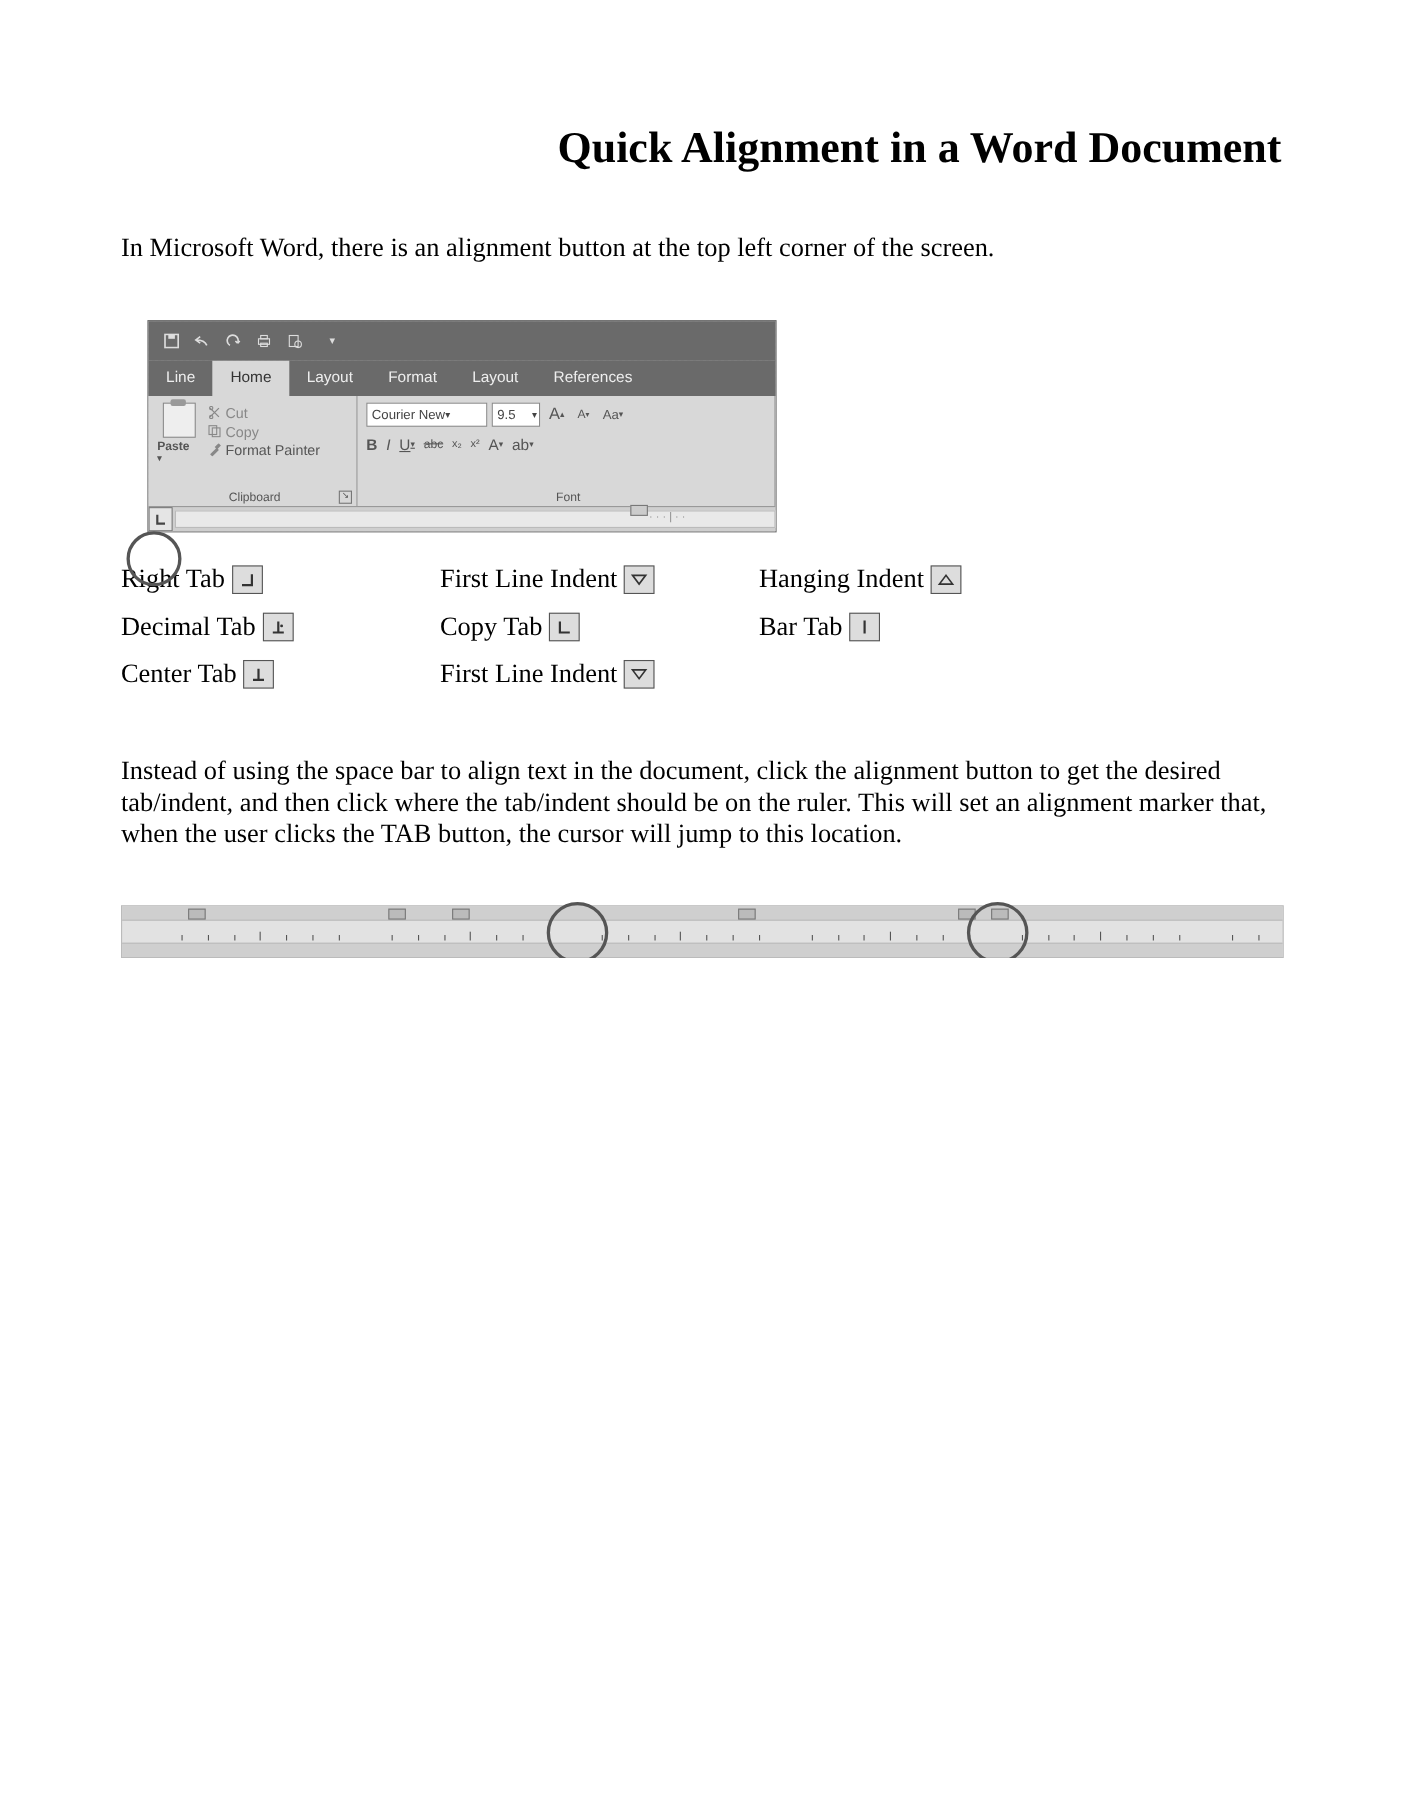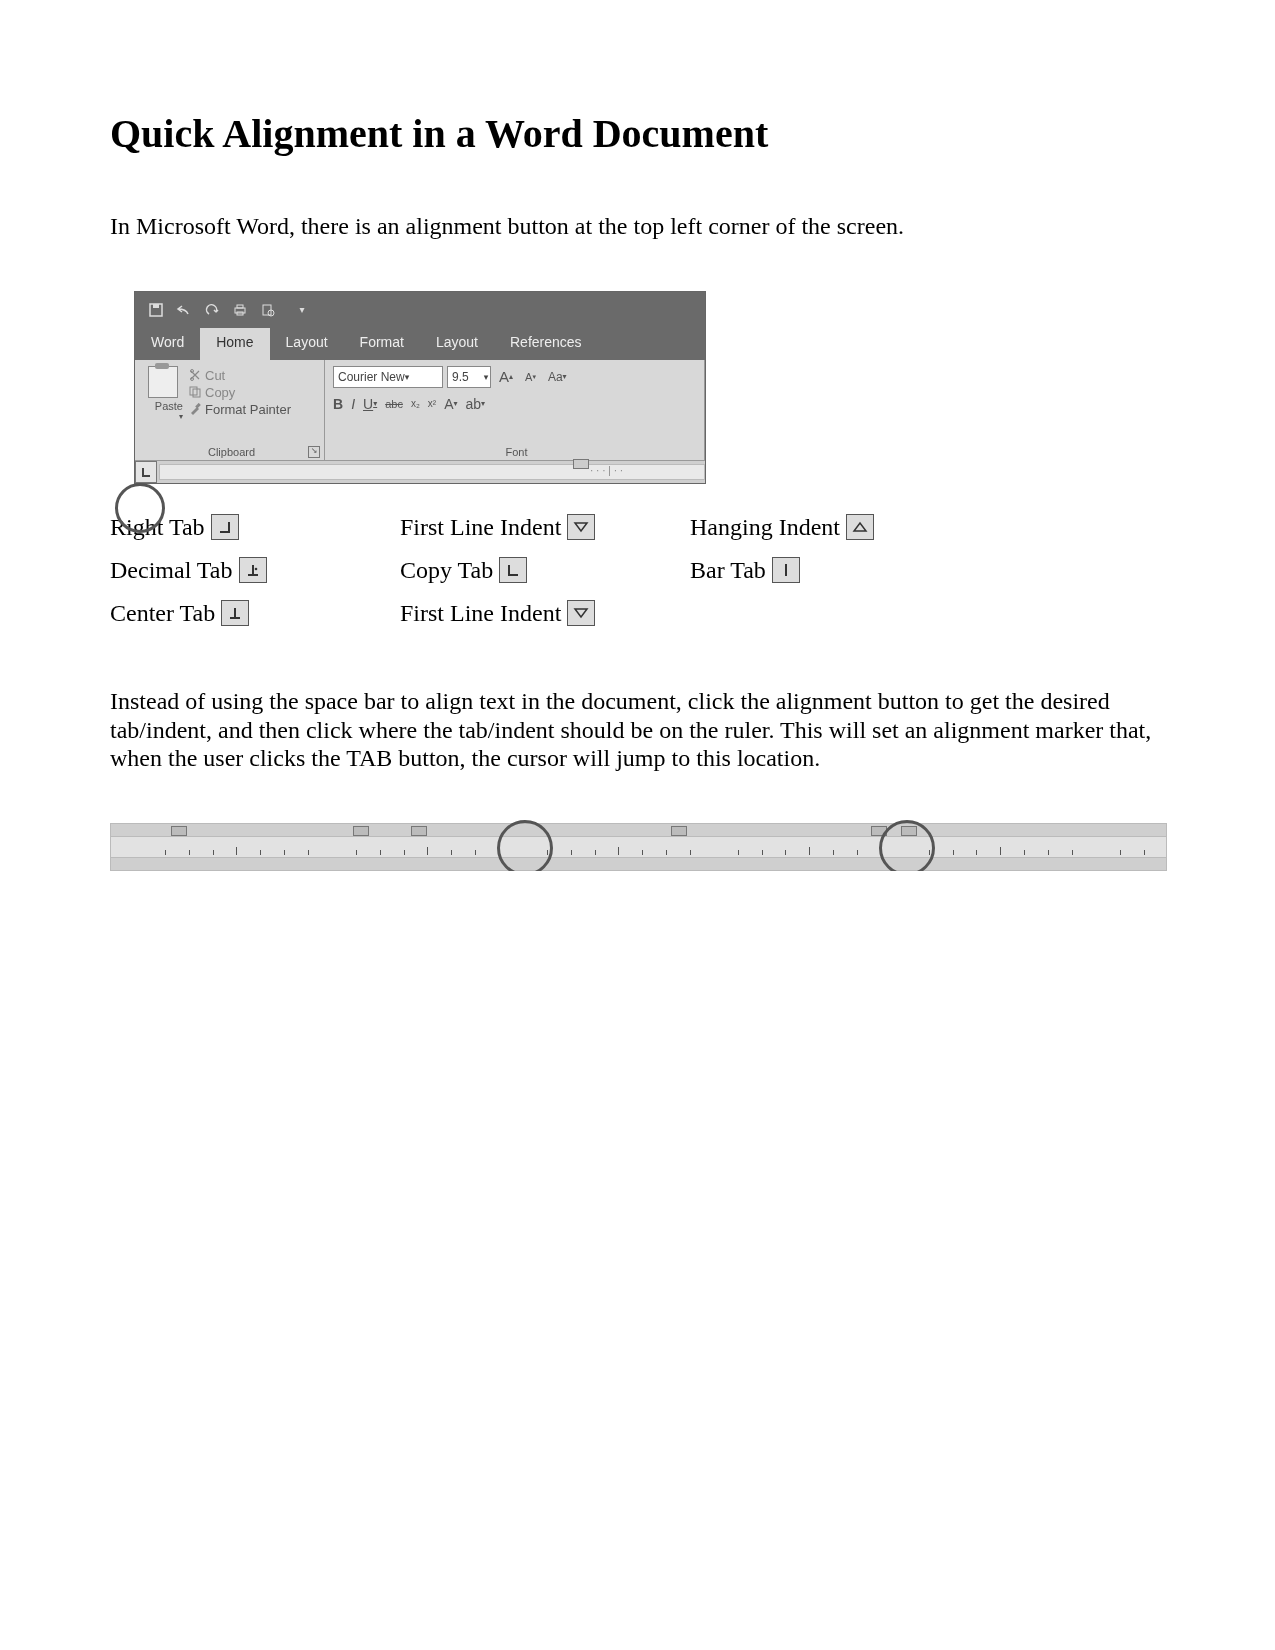--- a/index.html
+++ b/index.html
@@ -10,21 +10,21 @@
     font-family: "Times New Roman", serif;
     color: #000;
   }
   .page {
     box-sizing: border-box;
     width: 1275px;
     padding: 110px 110px 0 110px;
   }
   h1.title {
     margin: 0 0 55px 0;
-    text-align: left;
+    text-align: right;
     font-size: 40px;
     font-weight: bold;
   }
   p.body {
     margin: 16px 0 50px 0;
     font-size: 24px;
     line-height: 1.2;
   }
 
   
@@ -104,23 +104,24 @@
     color: #555;
   }
   
   .clipboard {
     width: 190px;
     display: flex;
     gap: 6px;
   }
   .paste-btn {
     width: 40px;
-    text-align: right;
+    text-align: left;
     color: #555;
     font-size: 11px;
+    font-weight: bold;
   }
   .paste-btn .paste-icon {
     width: 28px; height: 30px;
     margin: 0 auto 2px;
     background: #eee;
     border: 1px solid #888;
     position: relative;
   }
   .paste-btn .paste-icon::before{
     content:"";
@@ -275,21 +276,21 @@
         <span class="qa-icon">
           <svg width="14" height="14" viewBox="0 0 14 14">
               <rect x="2" y="2" width="8" height="10" fill="none" stroke="#ddd"></rect>
               <circle cx="10" cy="10" r="3" fill="none" stroke="#ddd"></circle>
             </svg>
         </span>
         <span class="qa-icon" style="margin-left:6px;font-size:10px;">▾</span>
       </div>
 
       <div class="tab-row">
-        <div class="tab">Word</div>
+        <div class="tab">Line</div>
         <div class="tab active">Home</div>
         <div class="tab">Layout</div>
         <div class="tab">Format</div>
         <div class="tab">Layout</div>
         <div class="tab">References</div>
       </div>
 
       <div class="groups">
         <div class="group clipboard">
           <div class="paste-btn">

